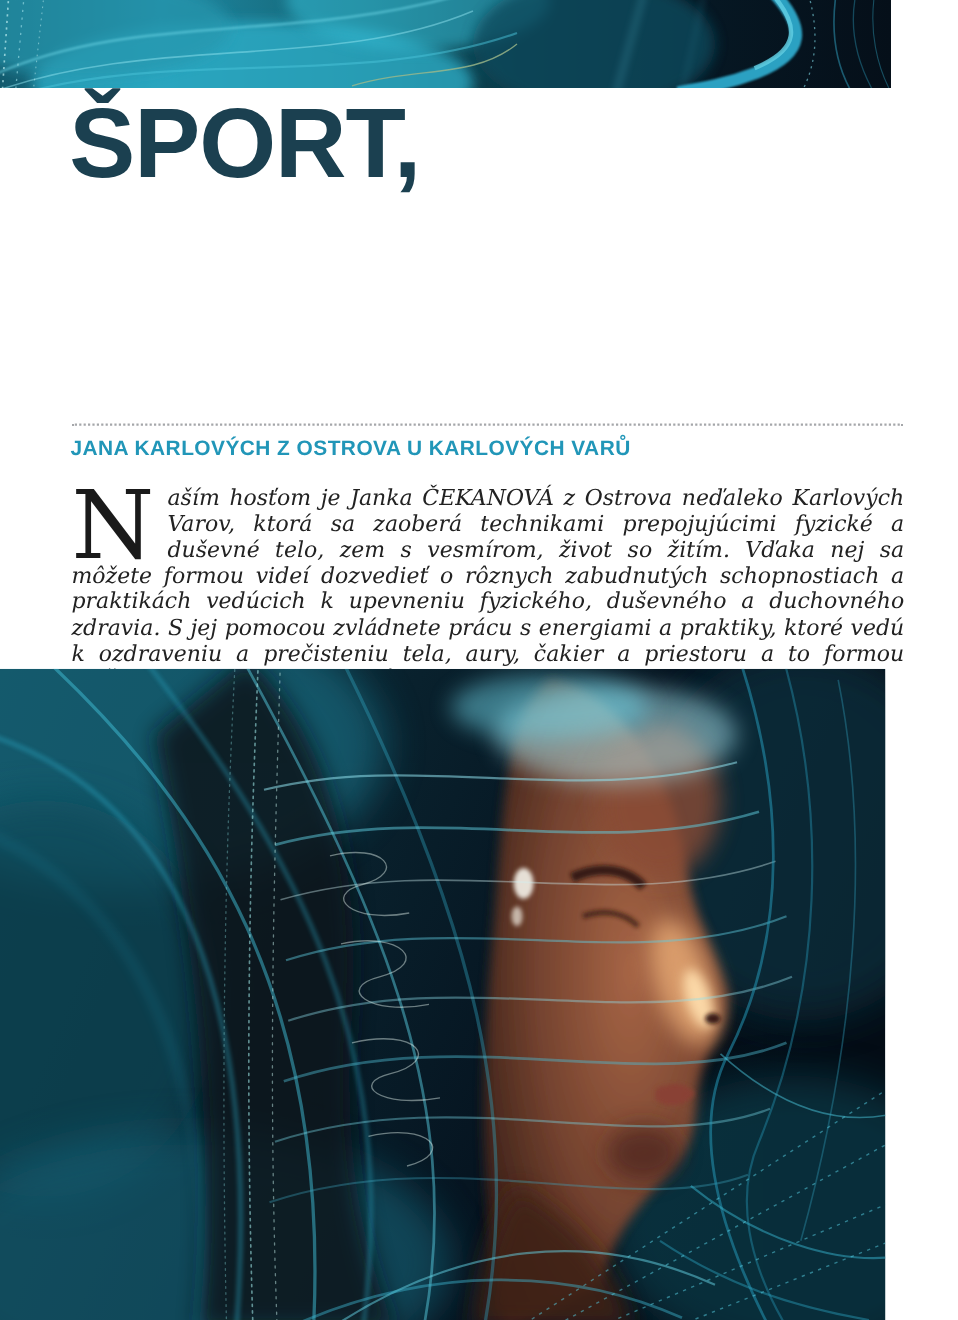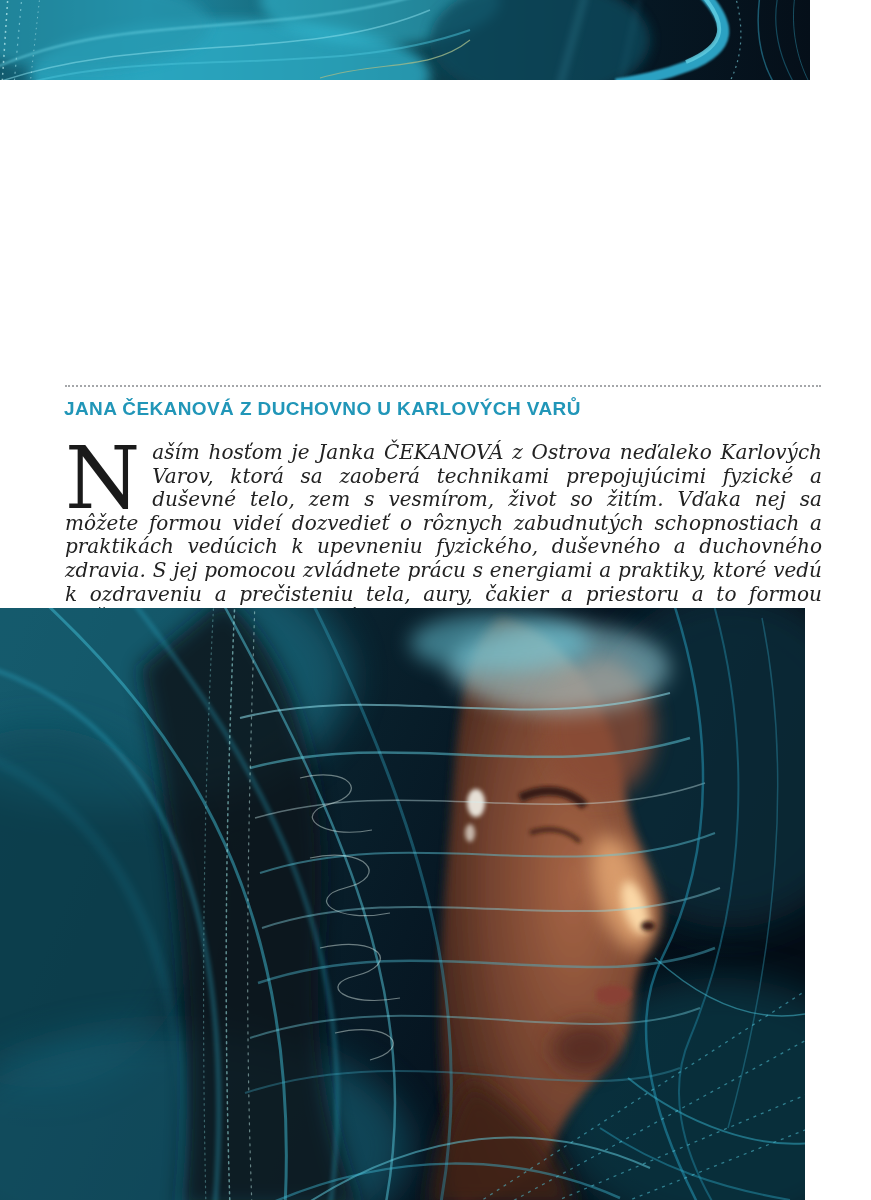--- a/index.html
+++ b/index.html
@@ -119,25 +119,26 @@
       <path d="M702,-8 C733,25 733,48 688,66 C662,76 640,80 616,84" stroke="#2fa9cb" stroke-width="11" fill="none" opacity=".95" filter="url(#bbl1)"></path>
       <path d="M700,-8 C728,24 727,45 686,62" stroke="#63cfe4" stroke-width="4" fill="none" opacity=".8"></path>
       <path d="M760,-5 C755,30 760,60 775,85" stroke="#2a8ba6" stroke-width="1.5" fill="none" opacity=".6"></path>
       <path d="M778,-5 C772,25 778,55 795,85" stroke="#23809c" stroke-width="1.2" fill="none" opacity=".5"></path>
       <path d="M795,-5 C790,30 798,60 808,80" stroke="#2a8ba6" stroke-width="1" fill="none" opacity=".5"></path>
       <path d="M735,-5 C745,30 742,60 728,85" stroke="#7fd8e6" stroke-width="1.2" stroke-dasharray="2 4" fill="none" opacity=".6"></path>
     </svg>
   </div>
 
   <h1 class="headline" style="margin:0;">
+    <span class="hl-dark">ŠPORT,</span>
   </h1>
 
   <div class="rule"></div>
 
-  <h2 class="kicker" style="margin:0;">JANA ČEKANOVÁ Z DUCHOVNO U KARLOVÝCH VARŮ</h2>
+  <h2 class="kicker" style="margin:0;">JANA KARLOVÝCH Z OSTROVA U KARLOVÝCH VARŮ</h2>
 
   <p class="intro" style="margin:0;">
     <span class="dropcap">N</span><span>aším hosťom je Janka ČEKANOVÁ z Ostrova neďaleko Karlových Varov, ktorá sa zaoberá technikami prepojujúcimi fyzické a duševné telo, zem s vesmírom, život so žitím. Vďaka nej sa môžete formou videí dozvedieť o rôznych zabudnutých schopnostiach a praktikách vedúcich k upevneniu fyzického, duševného a duchovného zdravia. S jej pomocou zvládnete prácu s energiami a praktiky, ktoré vedú k ozdraveniu a prečisteniu tela, aury, čakier a priestoru a to formou služieb, kurzov alebo seminárov.</span>
   </p>
 
   <div class="photo">
     <svg viewBox="0 0 805 592" aria-hidden="true">
       <defs>
         <linearGradient id="pbg" x1="0" y1="0" x2="1" y2="0.3">
           <stop offset="0" stop-color="#0d2f3b"></stop>

